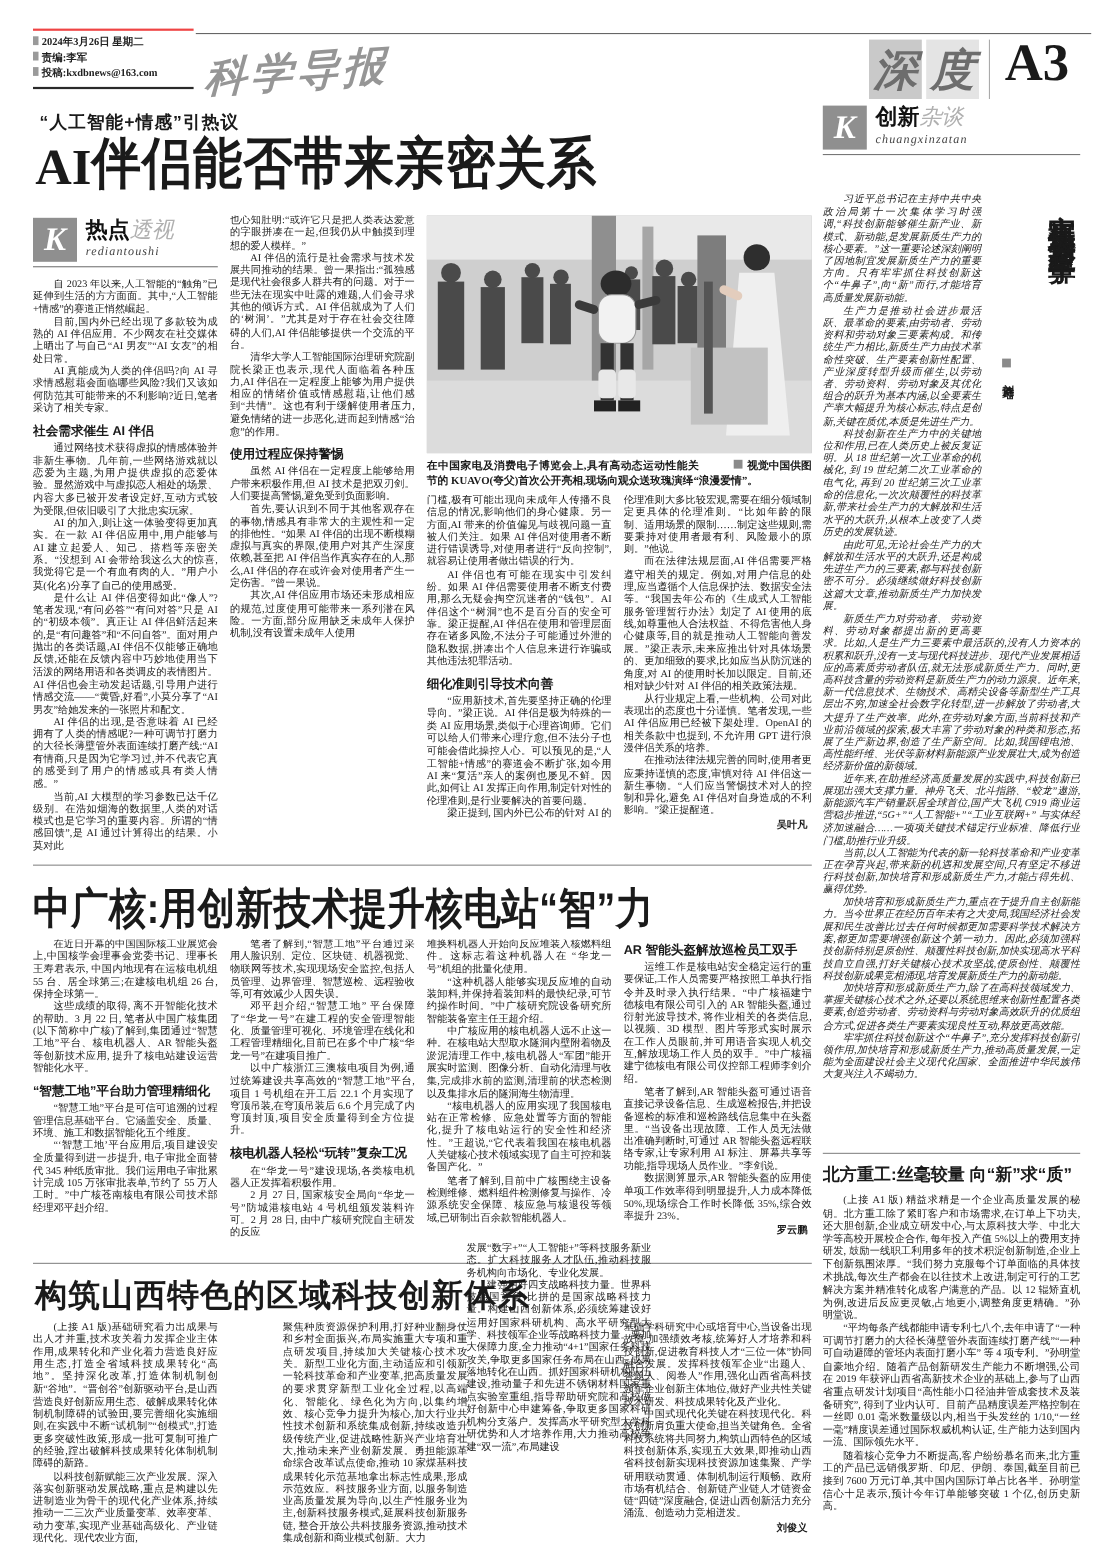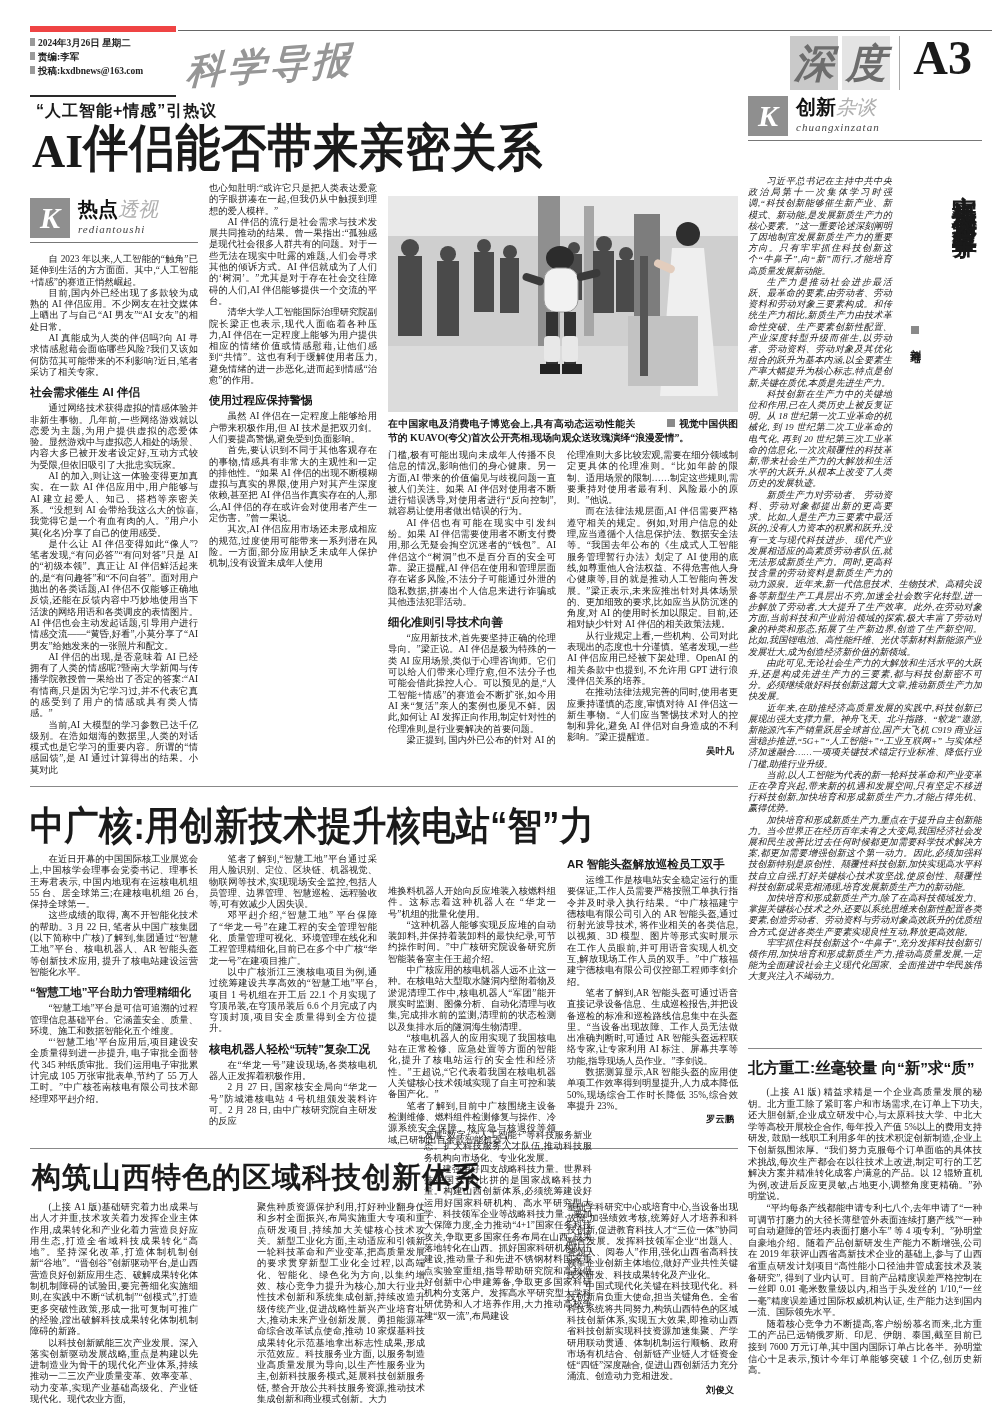--- a/index.html
+++ b/index.html
@@ -2,22 +2,22 @@
 <html><head>
 <meta charset="utf-8">
 <style>
   * { margin:0; padding:0; box-sizing:border-box; }
   html,body { background:#ffffff; }
   .page { position:relative; width:1000px; height:1414px; background:#fff; overflow:hidden;
           font-family:"Liberation Serif", serif; color:#1a1a1a; }
 
   
   .mast-rule { position:absolute; left:178px; right:8px; top:30px; border-top:1px solid #666; }
-  .mast-info { position:absolute; left:30px; top:26px; width:146px; border-top:6px solid #ef4444;
-               border-bottom:2px solid #2a2a2a; padding:4px 0 17px; }
+  .mast-info { position:absolute; left:30px; top:26px; width:146px; border-top:2px solid #ef4444;
+               border-bottom:2px solid #2a2a2a; padding:4px 0 5px; }
   .mast-info .line { font-size:9.5px; line-height:14px; font-weight:bold; color:#222; white-space:nowrap; }
   .bullet { display:inline-block; width:5px; height:8px; background:#9a9a9a; margin-right:3px; }
   .paper-logo { position:absolute; left:186px; top:40px; font-size:38px; font-weight:bold; color:#969696;
                 font-style:italic; letter-spacing:4px; transform:rotate(-4deg) skewX(-6deg); }
   .section-wrap { position:absolute; right:110px; top:36px; display:flex; gap:4px; }
   .section-box { width:48px; height:54px; display:flex; align-items:center; justify-content:center;
                  font-size:40px; font-weight:bold; font-style:italic; color:#6d6d6d; }
   .sb1 { background:#c9c9c9; } .sb2 { background:#e4e4e4; }
   .mast-div { position:absolute; right:100px; top:36px; height:54px; border-left:1px solid #aaa; }
   .page-no { position:absolute; right:28px; top:30px; font-size:48px; font-weight:bold; font-family:"Liberation Serif",serif; }
@@ -43,39 +43,39 @@
   .lead-badge { position:absolute; left:30px; top:198px; width:168px; }
 
   .col { position:absolute; overflow:hidden; font-size:9.3px; line-height:11.3px; text-align:justify; }
   .col p.p { text-indent:2em; }
   .col p.cont { text-indent:0; }
   .col p.sub { text-indent:0; font-weight:bold; font-size:11.5px; line-height:14px;
                font-family:"Liberation Sans",sans-serif; margin:7px 0 4px; text-align:left; }
   .col p.by { text-indent:0; text-align:right; font-weight:bold; padding-right:4px; margin-top:2px; }
 
   .lead-col1 { left:30px;  top:254px; width:168px; height:522px; }
-  .lead-col2 { left:209px; top:183px; width:168px; height:580px; }
+  .lead-col2 { left:209px; top:196px; width:168px; height:580px; }
   .lead-col3 { left:388px; top:450px; width:168px; height:326px; }
   .lead-col4 { left:567px; top:450px; width:171px; height:326px; }
 
   .photo { position:absolute; left:388px; top:196px; width:350px; height:216px; background:#c9c9c9; }
   .caption { position:absolute; left:388px; top:417px; width:350px; font-size:9.8px; font-weight:bold;
              line-height:13.5px; text-align:justify; }
   .credit { float:right; white-space:nowrap;margin-left:32px; }
   .credit .sq { display:inline-block; width:8px; height:8px; background:#8a8a8a; margin-right:4px; }
 
   .hrule { position:absolute; border-top:1px solid #888; }
 
   
   .mid-title { position:absolute; left:30px; top:800px; font-size:34px; font-weight:900;
                font-family:"Liberation Sans",sans-serif; white-space:nowrap; letter-spacing:0.5px;
                transform:scaleY(1.15); transform-origin:top; }
   .mid-col1 { left:30px;  top:854px; width:168px; height:288px; }
   .mid-col2 { left:209px; top:854px; width:168px; height:288px; }
-  .mid-col3 { left:388px; top:886px; width:168px; height:288px; }
+  .mid-col3 { left:388px; top:854px; width:168px; height:288px; }
   .mid-col4 { left:567px; top:850px; width:171px; height:294px; }
 
   
   .bot-title { position:absolute; left:32px; top:1158px; font-size:29px; font-weight:900;
                font-family:"Liberation Sans",sans-serif; letter-spacing:1px; white-space:nowrap; }
   .bot-col1 { left:30px;  top:1202px; width:168px; height:212px; }
   .bot-col2 { left:209px; top:1202px; width:168px; height:212px;margin-left:48px; }
   .bot-col3 { left:388px; top:1130px; width:168px; height:212px;margin-left:36px; }
   .bot-col4 { left:567px; top:1202px; width:171px; height:212px; }
 
@@ -132,21 +132,21 @@
   </div>
 
   <div class="col lead-col1">
       <p class="p">自 2023 年以来,人工智能的“触角”已延伸到生活的方方面面。其中,“人工智能+情感”的赛道正悄然崛起。</p>
       <p class="p">目前,国内外已经出现了多款较为成熟的 AI 伴侣应用。不少网友在社交媒体上晒出了与自己“AI 男友”“AI 女友”的相处日常。</p>
       <p class="p">AI 真能成为人类的伴侣吗?向 AI 寻求情感慰藉会面临哪些风险?我们又该如何防范其可能带来的不利影响?近日,笔者采访了相关专家。</p>
       <p class="sub">社会需求催生 AI 伴侣</p>
       <p class="p">通过网络技术获得虚拟的情感体验并非新生事物。几年前,一些网络游戏就以恋爱为主题,为用户提供虚拟的恋爱体验。显然游戏中与虚拟恋人相处的场景、内容大多已被开发者设定好,互动方式较为受限,但依旧吸引了大批忠实玩家。</p>
       <p class="p">AI 的加入,则让这一体验变得更加真实。在一款 AI 伴侣应用中,用户能够与 AI 建立起爱人、知己、搭档等亲密关系。“没想到 AI 会带给我这么大的惊喜,我觉得它是一个有血有肉的人。”用户小莫(化名)分享了自己的使用感受。</p>
       <p class="p">是什么让 AI 伴侣变得如此“像人”? 笔者发现,“有问必答”“有问对答”只是 AI 的“初级本领”。真正让 AI 伴侣鲜活起来的,是“有问趣答”和“不问自答”。面对用户抛出的各类话题,AI 伴侣不仅能够正确地反馈,还能在反馈内容中巧妙地使用当下活泼的网络用语和各类调皮的表情图片。AI 伴侣也会主动发起话题,引导用户进行情感交流——“黄昏,好看”,小莫分享了“AI 男友”给她发来的一张照片和配文。</p>
-      <p class="p">AI 伴侣的出现,是否意味着 AI 已经拥有了人类的情感呢?暨南大学新闻与传播学院教授曾一果给出了否定的答案:“AI 有情商,只是因为它学习过,并不代表它真的感受到了用户的情感或具有类人情感。”</p>
+      <p class="p">AI 伴侣的出现,是否意味着 AI 已经拥有了人类的情感呢?一种可调节打磨力的大径长薄壁管外表面连续打磨产线:“AI 有情商,只是因为它学习过,并不代表它真的感受到了用户的情感或具有类人情感。”</p>
       <p class="p">当前,AI 大模型的学习参数已达千亿级别。在浩如烟海的数据里,人类的对话模式也是它学习的重要内容。所谓的“情感回馈”,是 AI 通过计算得出的结果。小莫对此</p>
     </div>
   <div class="col lead-col2">
       <p class="cont">也心知肚明:“或许它只是把人类表达爱意的字眼拼凑在一起,但我仍从中触摸到理想的爱人模样。”</p>
       <p class="p">AI 伴侣的流行是社会需求与技术发展共同推动的结果。曾一果指出:“孤独感是现代社会很多人群共有的问题。对于一些无法在现实中吐露的难题,人们会寻求其他的倾诉方式。AI 伴侣就成为了人们的‘树洞’。”尤其是对于存在社会交往障碍的人们,AI 伴侣能够提供一个交流的平台。</p>
       <p class="p">清华大学人工智能国际治理研究院副院长梁正也表示,现代人面临着各种压力,AI 伴侣在一定程度上能够为用户提供相应的情绪价值或情感慰藉,让他们感到“共情”。这也有利于缓解使用者压力,避免情绪的进一步恶化,进而起到情感“治愈”的作用。</p>
       <p class="sub">使用过程应保持警惕</p>
       <p class="p">虽然 AI 伴侣在一定程度上能够给用户带来积极作用,但 AI 技术是把双刃剑。人们要提高警惕,避免受到负面影响。</p>
       <p class="p">首先,要认识到不同于其他客观存在的事物,情感具有非常大的主观性和一定的排他性。“如果 AI 伴侣的出现不断模糊虚拟与真实的界限,使用户对其产生深度依赖,甚至把 AI 伴侣当作真实存在的人,那么,AI 伴侣的存在或许会对使用者产生一定伤害。”曾一果说。</p>
       <p class="p">其次,AI 伴侣应用市场还未形成相应的规范,过度使用可能带来一系列潜在风险。一方面,部分应用缺乏未成年人保护机制,没有设置未成年人使用</p>
@@ -283,22 +283,22 @@
 
   <div class="rail-body">
     <div class="vert-float">
       <div class="vert-title">牢牢抓住科技创新这个『牛鼻子』</div>
       <div class="vert-author"><span class="sq"></span><span>刘诗瑶</span></div>
     </div>
     <div class="rail-text">
         <p class="p">习近平总书记在主持中共中央政治局第十一次集体学习时强调,“科技创新能够催生新产业、新模式、新动能,是发展新质生产力的核心要素。”这一重要论述深刻阐明了因地制宜发展新质生产力的重要方向。只有牢牢抓住科技创新这个“牛鼻子”,向“新”而行,才能培育高质量发展新动能。</p>
         <p class="p">生产力是推动社会进步最活跃、最革命的要素,由劳动者、劳动资料和劳动对象三要素构成。和传统生产力相比,新质生产力由技术革命性突破、生产要素创新性配置、产业深度转型升级而催生,以劳动者、劳动资料、劳动对象及其优化组合的跃升为基本内涵,以全要素生产率大幅提升为核心标志,特点是创新,关键在质优,本质是先进生产力。</p>
         <p class="p">科技创新在生产力中的关键地位和作用,已在人类历史上被反复证明。从 18 世纪第一次工业革命的机械化, 到 19 世纪第二次工业革命的电气化, 再到 20 世纪第三次工业革命的信息化,一次次颠覆性的科技革新,带来社会生产力的大解放和生活水平的大跃升,从根本上改变了人类历史的发展轨迹。</p>
+        <p class="p">由此可见,无论社会生产力的大解放和生活水平的大跃升,还是构成先进生产力的三要素,都与科技创新密不可分。必须继续做好科技创新这篇大文章,推动新质生产力加快发展。</p>
         <p class="p">新质生产力对劳动者、 劳动资料、劳动对象都提出新的更高要求。比如,人是生产力三要素中最活跃的,没有人力资本的积累和跃升,没有一支与现代科技进步、现代产业发展相适应的高素质劳动者队伍,就无法形成新质生产力。同时,更高科技含量的劳动资料是新质生产力的动力源泉。近年来,新一代信息技术、生物技术、高精尖设备等新型生产工具层出不穷,加速全社会数字化转型,进一步解放了劳动者,大大提升了生产效率。此外,在劳动对象方面,当前科技和产业前沿领域的探索,极大丰富了劳动对象的种类和形态,拓展了生产新边界,创造了生产新空间。比如,我国锂电池、高性能纤维、光伏等新材料新能源产业发展壮大,成为创造经济新价值的新领域。</p>
-        <p class="p">由此可见,无论社会生产力的大解放和生活水平的大跃升,还是构成先进生产力的三要素,都与科技创新密不可分。必须继续做好科技创新这篇大文章,推动新质生产力加快发展。</p>
         <p class="p">近年来,在助推经济高质量发展的实践中,科技创新已展现出强大支撑力量。神舟飞天、北斗指路、“蛟龙”遨游,新能源汽车产销量跃居全球首位,国产大飞机 C919 商业运营稳步推进,“5G+”“人工智能+”“工业互联网+” 与实体经济加速融合……一项项关键技术锚定行业标准、降低行业门槛,助推行业升级。</p>
         <p class="p">当前,以人工智能为代表的新一轮科技革命和产业变革正在孕育兴起,带来新的机遇和发展空间,只有坚定不移进行科技创新,加快培育和形成新质生产力,才能占得先机、赢得优势。</p>
         <p class="p">加快培育和形成新质生产力,重点在于提升自主创新能力。当今世界正在经历百年未有之大变局,我国经济社会发展和民生改善比过去任何时候都更加需要科学技术解决方案,都更加需要增强创新这个第一动力。因此,必须加强科技创新特别是原创性、颠覆性科技创新,加快实现高水平科技自立自强,打好关键核心技术攻坚战,使原创性、颠覆性科技创新成果竞相涌现,培育发展新质生产力的新动能。</p>
         <p class="p">加快培育和形成新质生产力,除了在高科技领域发力、掌握关键核心技术之外,还要以系统思维来创新性配置各类要素,创造劳动者、劳动资料与劳动对象高效跃升的优质组合方式,促进各类生产要素实现良性互动,释放更高效能。</p>
         <p class="p">牢牢抓住科技创新这个“牛鼻子”,充分发挥科技创新引领作用,加快培育和形成新质生产力,推动高质量发展,一定能为全面建设社会主义现代化国家、全面推进中华民族伟大复兴注入不竭动力。</p>
       </div>
   </div>
 
   <div class="rail-rule"></div>
 

